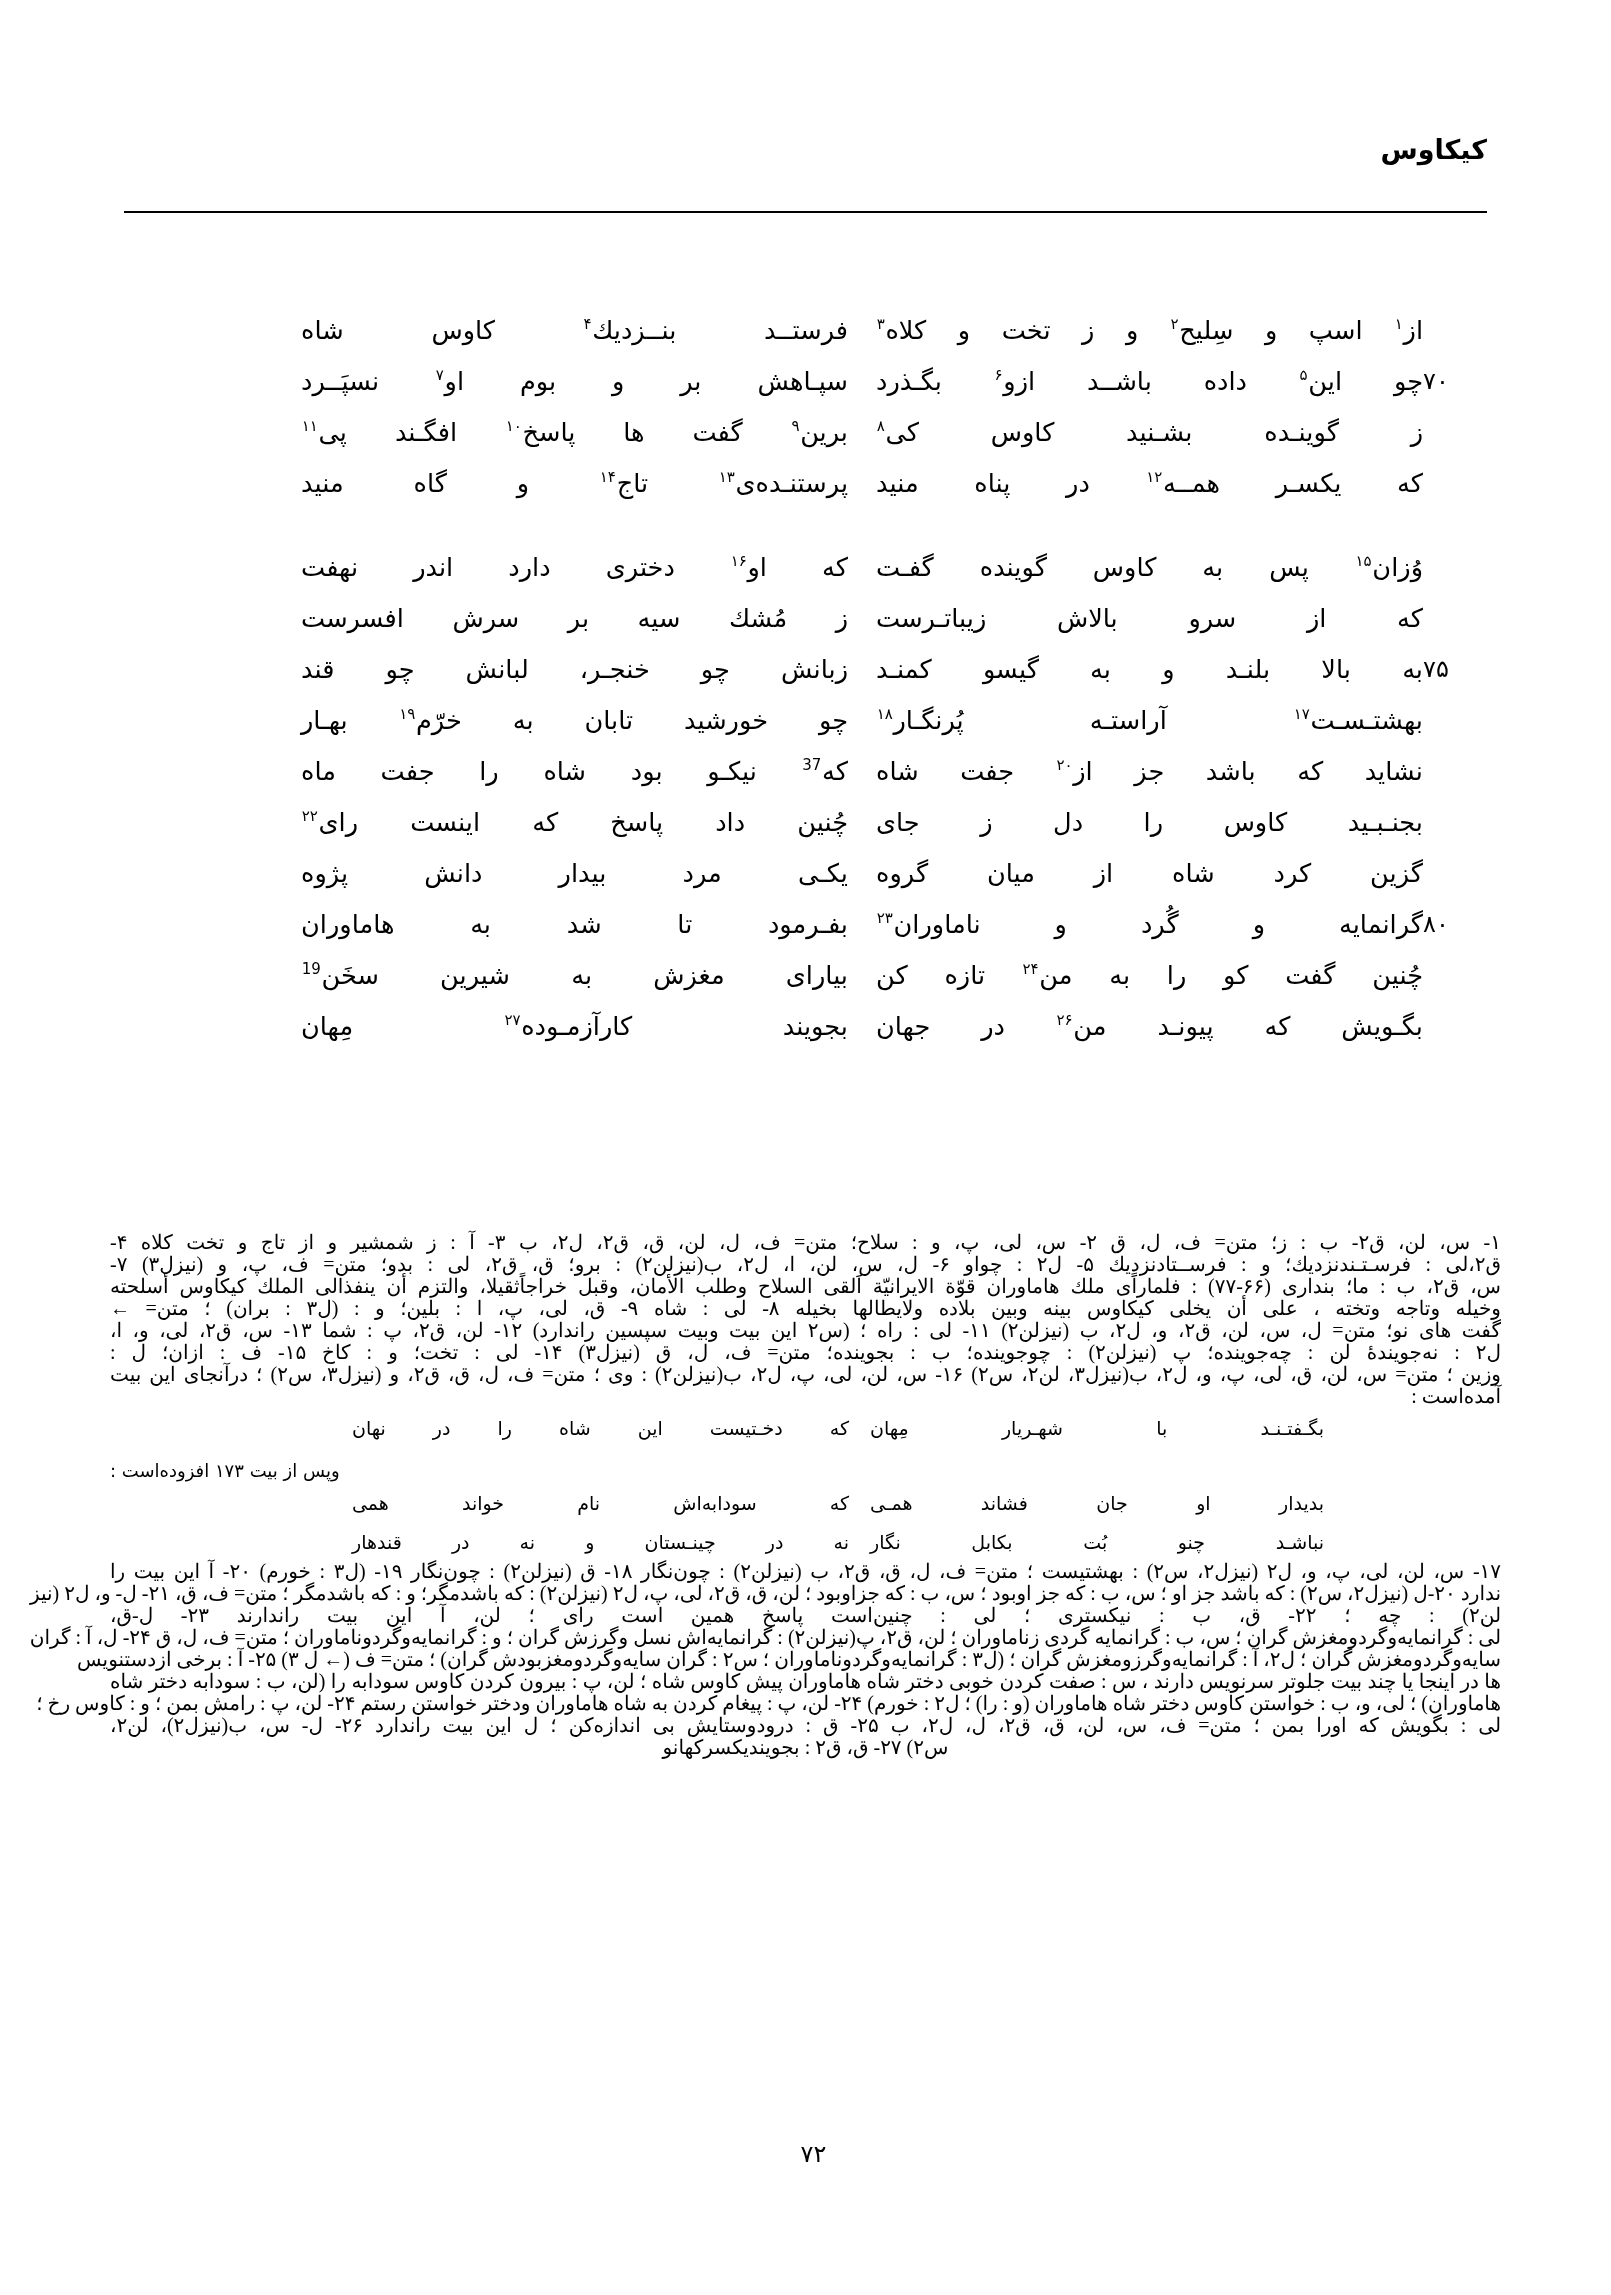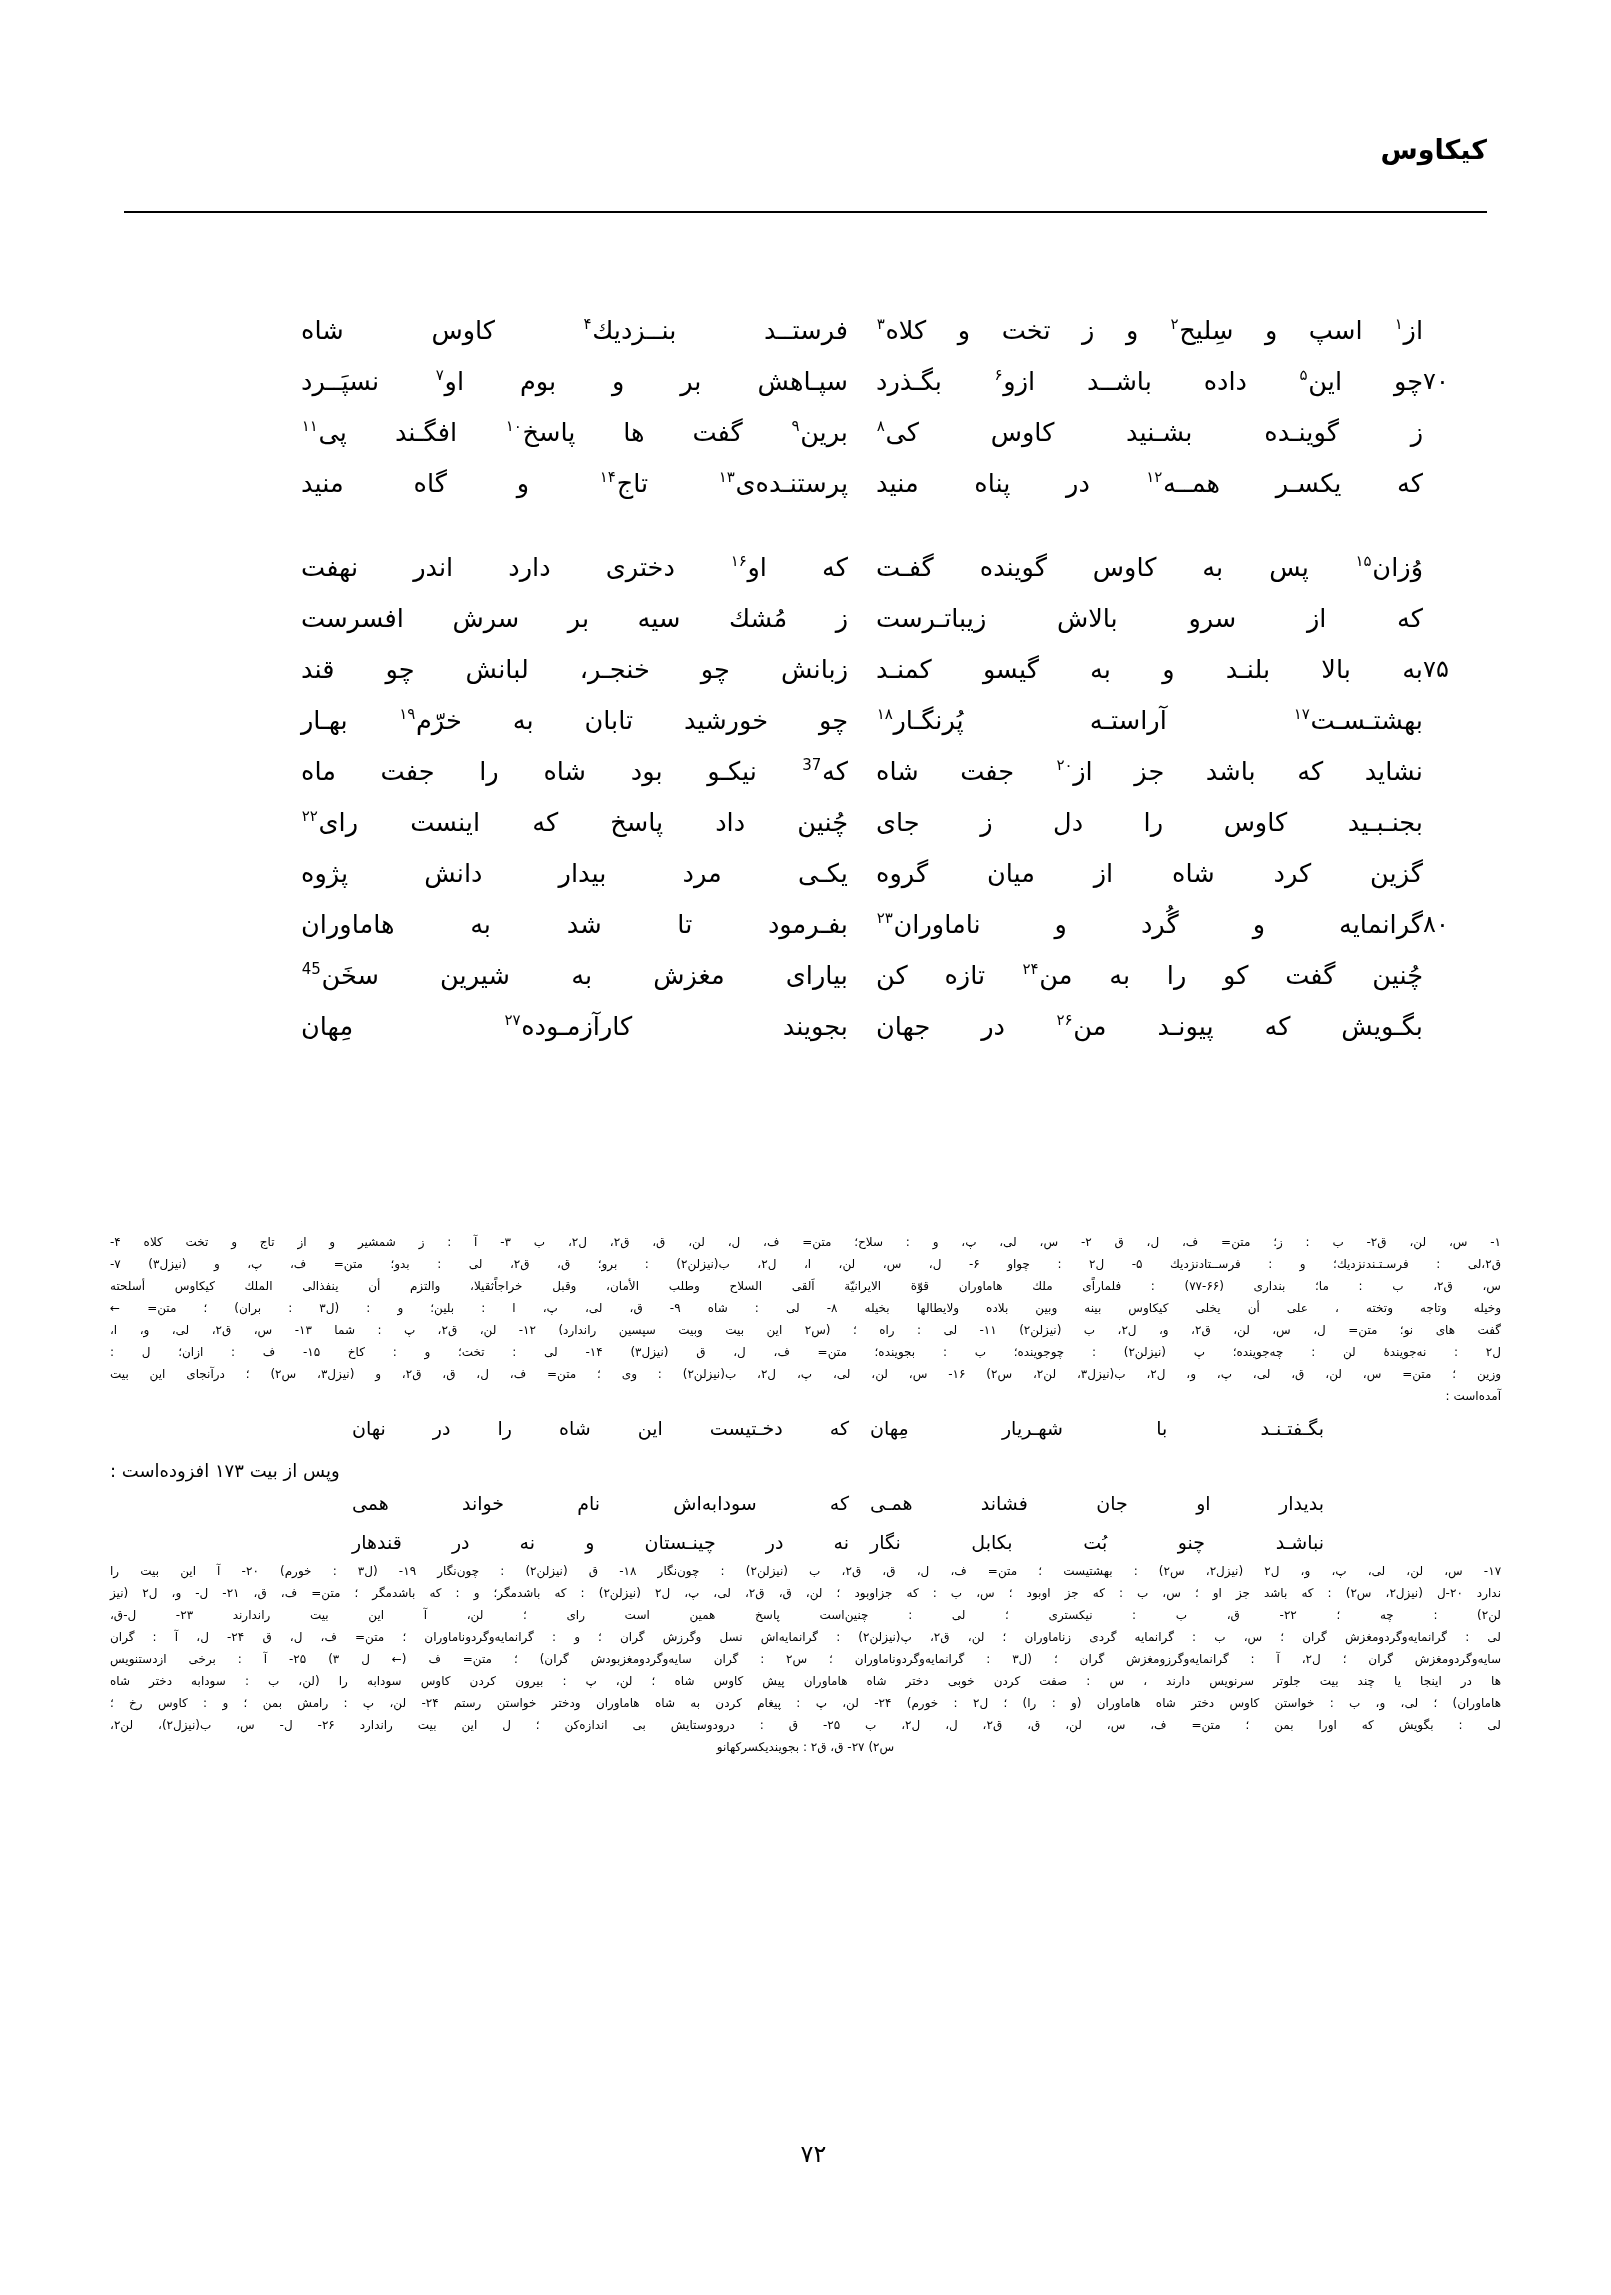--- a/index.html
+++ b/index.html
@@ -102,27 +102,28 @@
   }
 
   
   .apparatus-zone {
     position: absolute;
     top: 1232px;
     right: 110px;
     left: 110px;
   }
   .app-line {
-    font-size: 12px;
+    font-size: 20px;
     line-height: 20.6px;
     direction: rtl;
     text-align: justify;
     text-align-last: justify;
     white-space: nowrap;
     margin-bottom: 1.4px;
+    font-family: Liberation Serif, serif;
   }
   .app-line.last,
   .app-para.last {
     text-align-last: right;
   }
   .app-line.center-last {
     text-align-last: center;
   }
 
   
@@ -239,21 +240,21 @@
           <div class="hemistich left">یكـی مرد بیدار دانش پژوه</div>
         </div>
         <div class="verse-line">
           <div class="verse-num">۸۰</div>
           <div class="hemistich right">گرانمایه و گُرد و ناماوران<sup class="note">۲۳</sup></div>
           <div class="hemistich left">بفـرمود تا شد به هاماوران</div>
         </div>
         <div class="verse-line">
           <div class="verse-num"></div>
           <div class="hemistich right">چُنین گفت كو را به من<sup class="note">۲۴</sup> تازه كن</div>
-          <div class="hemistich left">بیارای مغزش به شیرین سخَن<sup class="note">45</sup></div>
+          <div class="hemistich left">بیارای مغزش به شیرین سخَن<sup class="note">19</sup></div>
         </div>
         <div class="verse-line">
           <div class="verse-num"></div>
           <div class="hemistich right">بگـویش كه پیونـد من<sup class="note">۲۶</sup> در جهان</div>
           <div class="hemistich left">بجویند كارآزمـوده<sup class="note">۲۷</sup> مِهان</div>
         </div>
       </div>
     </div>
 
   <div class="apparatus-zone" id="apparatus-zone">

